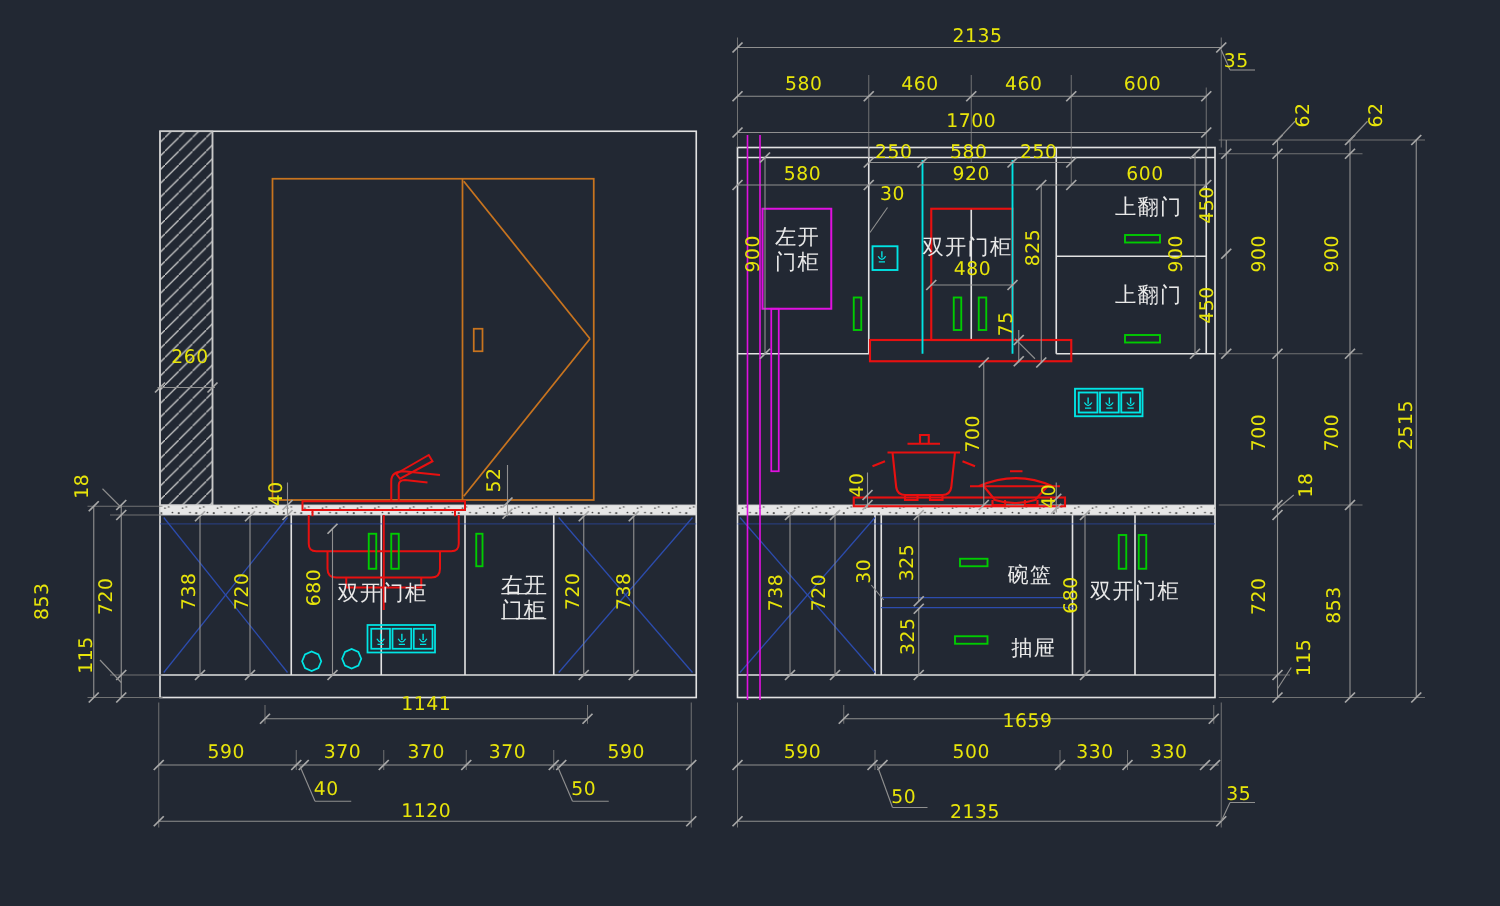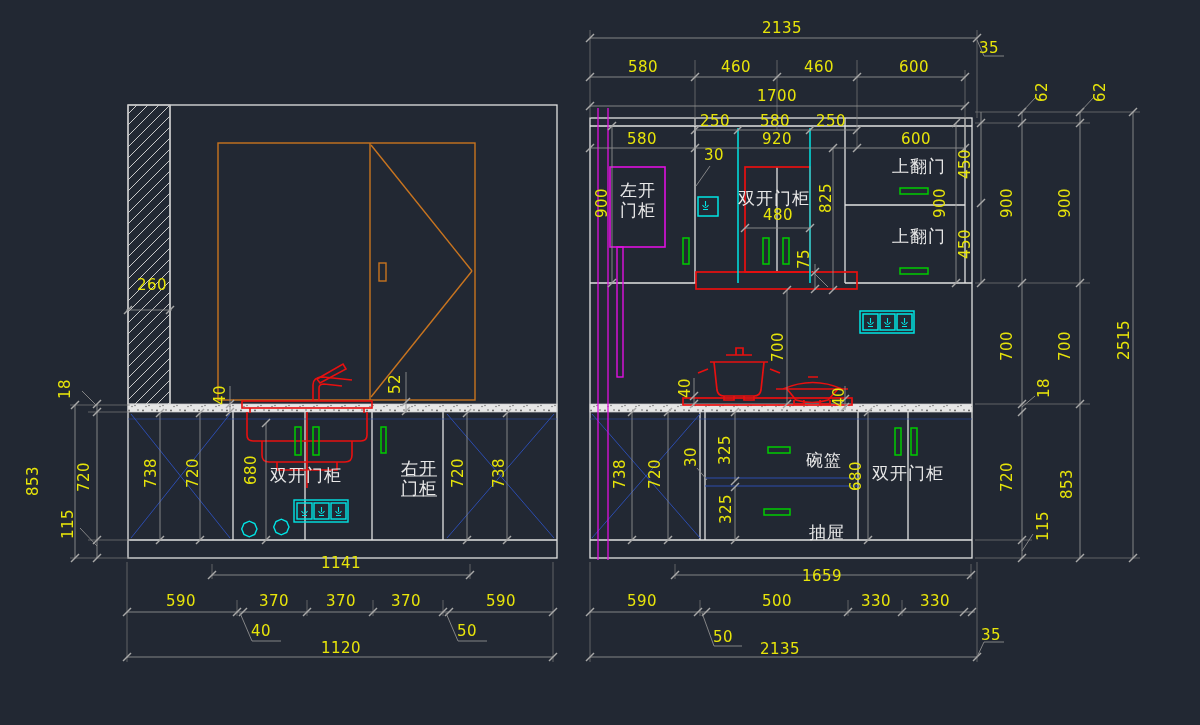--- a/index.html
+++ b/index.html
@@ -404,21 +404,21 @@
       <div class="lbl rot" style="left: 1044px; top: 526px;">115</div>
       <div class="lbl rot" style="left: 1068px; top: 484px;">853</div>
       <div class="lbl rot" style="left: 621px; top: 474px;">738</div>
       <div class="lbl rot" style="left: 656px; top: 474px;">720</div>
       <div class="lbl rot" style="left: 692px; top: 457px;">30</div>
       <div class="lbl rot" style="left: 726px; top: 450px;">325</div>
       <div class="lbl rot" style="left: 727px; top: 509px;">325</div>
       <div class="lbl cn" style="left: 824px; top: 461px;">碗篮</div>
       <div class="lbl rot" style="left: 857px; top: 476px;">680</div>
       <div class="lbl cn" style="left: 908px; top: 474px;">双开门柜</div>
-      <div class="lbl cn" style="left: 827px; top: 533px;">抽屉</div>
+      <div class="lbl cn" style="left: 827px; top: 520px;">抽屉</div>
       <div class="lbl" style="left: 822px; top: 577px;">1659</div>
       <div class="lbl" style="left: 642px; top: 602px;">590</div>
       <div class="lbl" style="left: 777px; top: 602px;">500</div>
       <div class="lbl" style="left: 876px; top: 602px;">330</div>
       <div class="lbl" style="left: 935px; top: 602px;">330</div>
       <div class="lbl" style="left: 723px; top: 638px;">50</div>
       <div class="lbl" style="left: 780px; top: 650px;">2135</div>
       <div class="lbl" style="left: 991px; top: 636px;">35</div>
     </div>
 </div>

